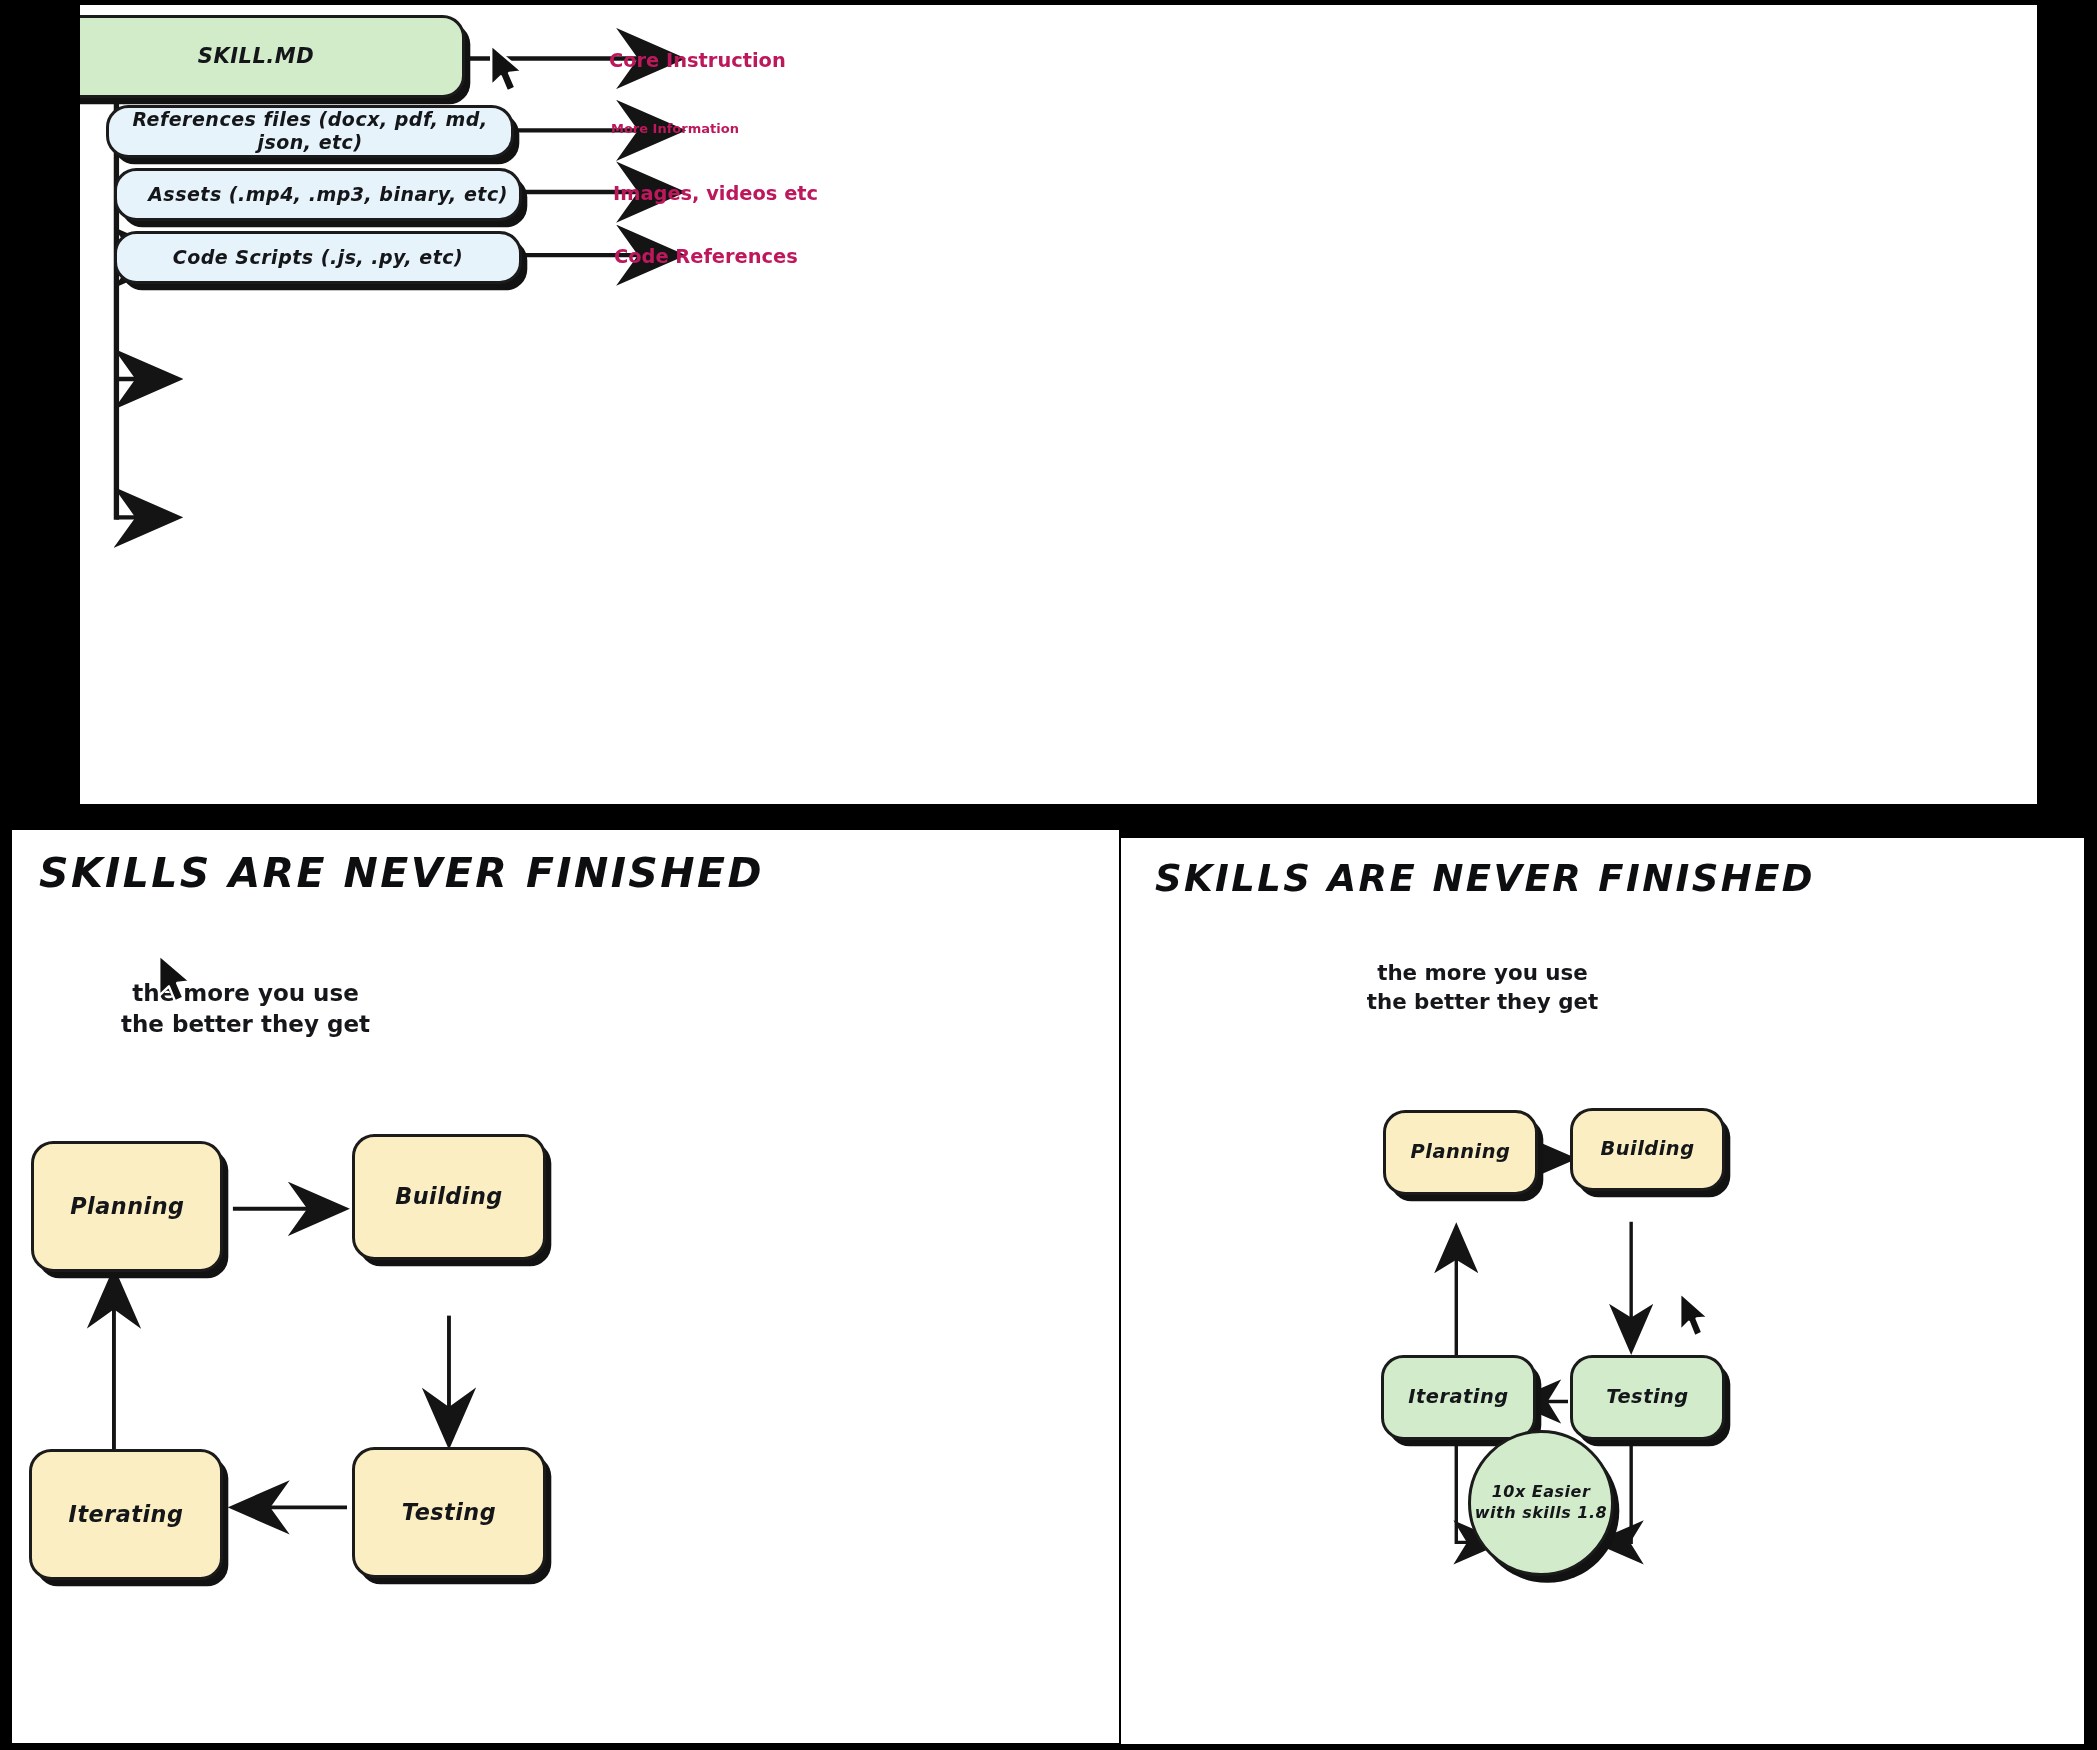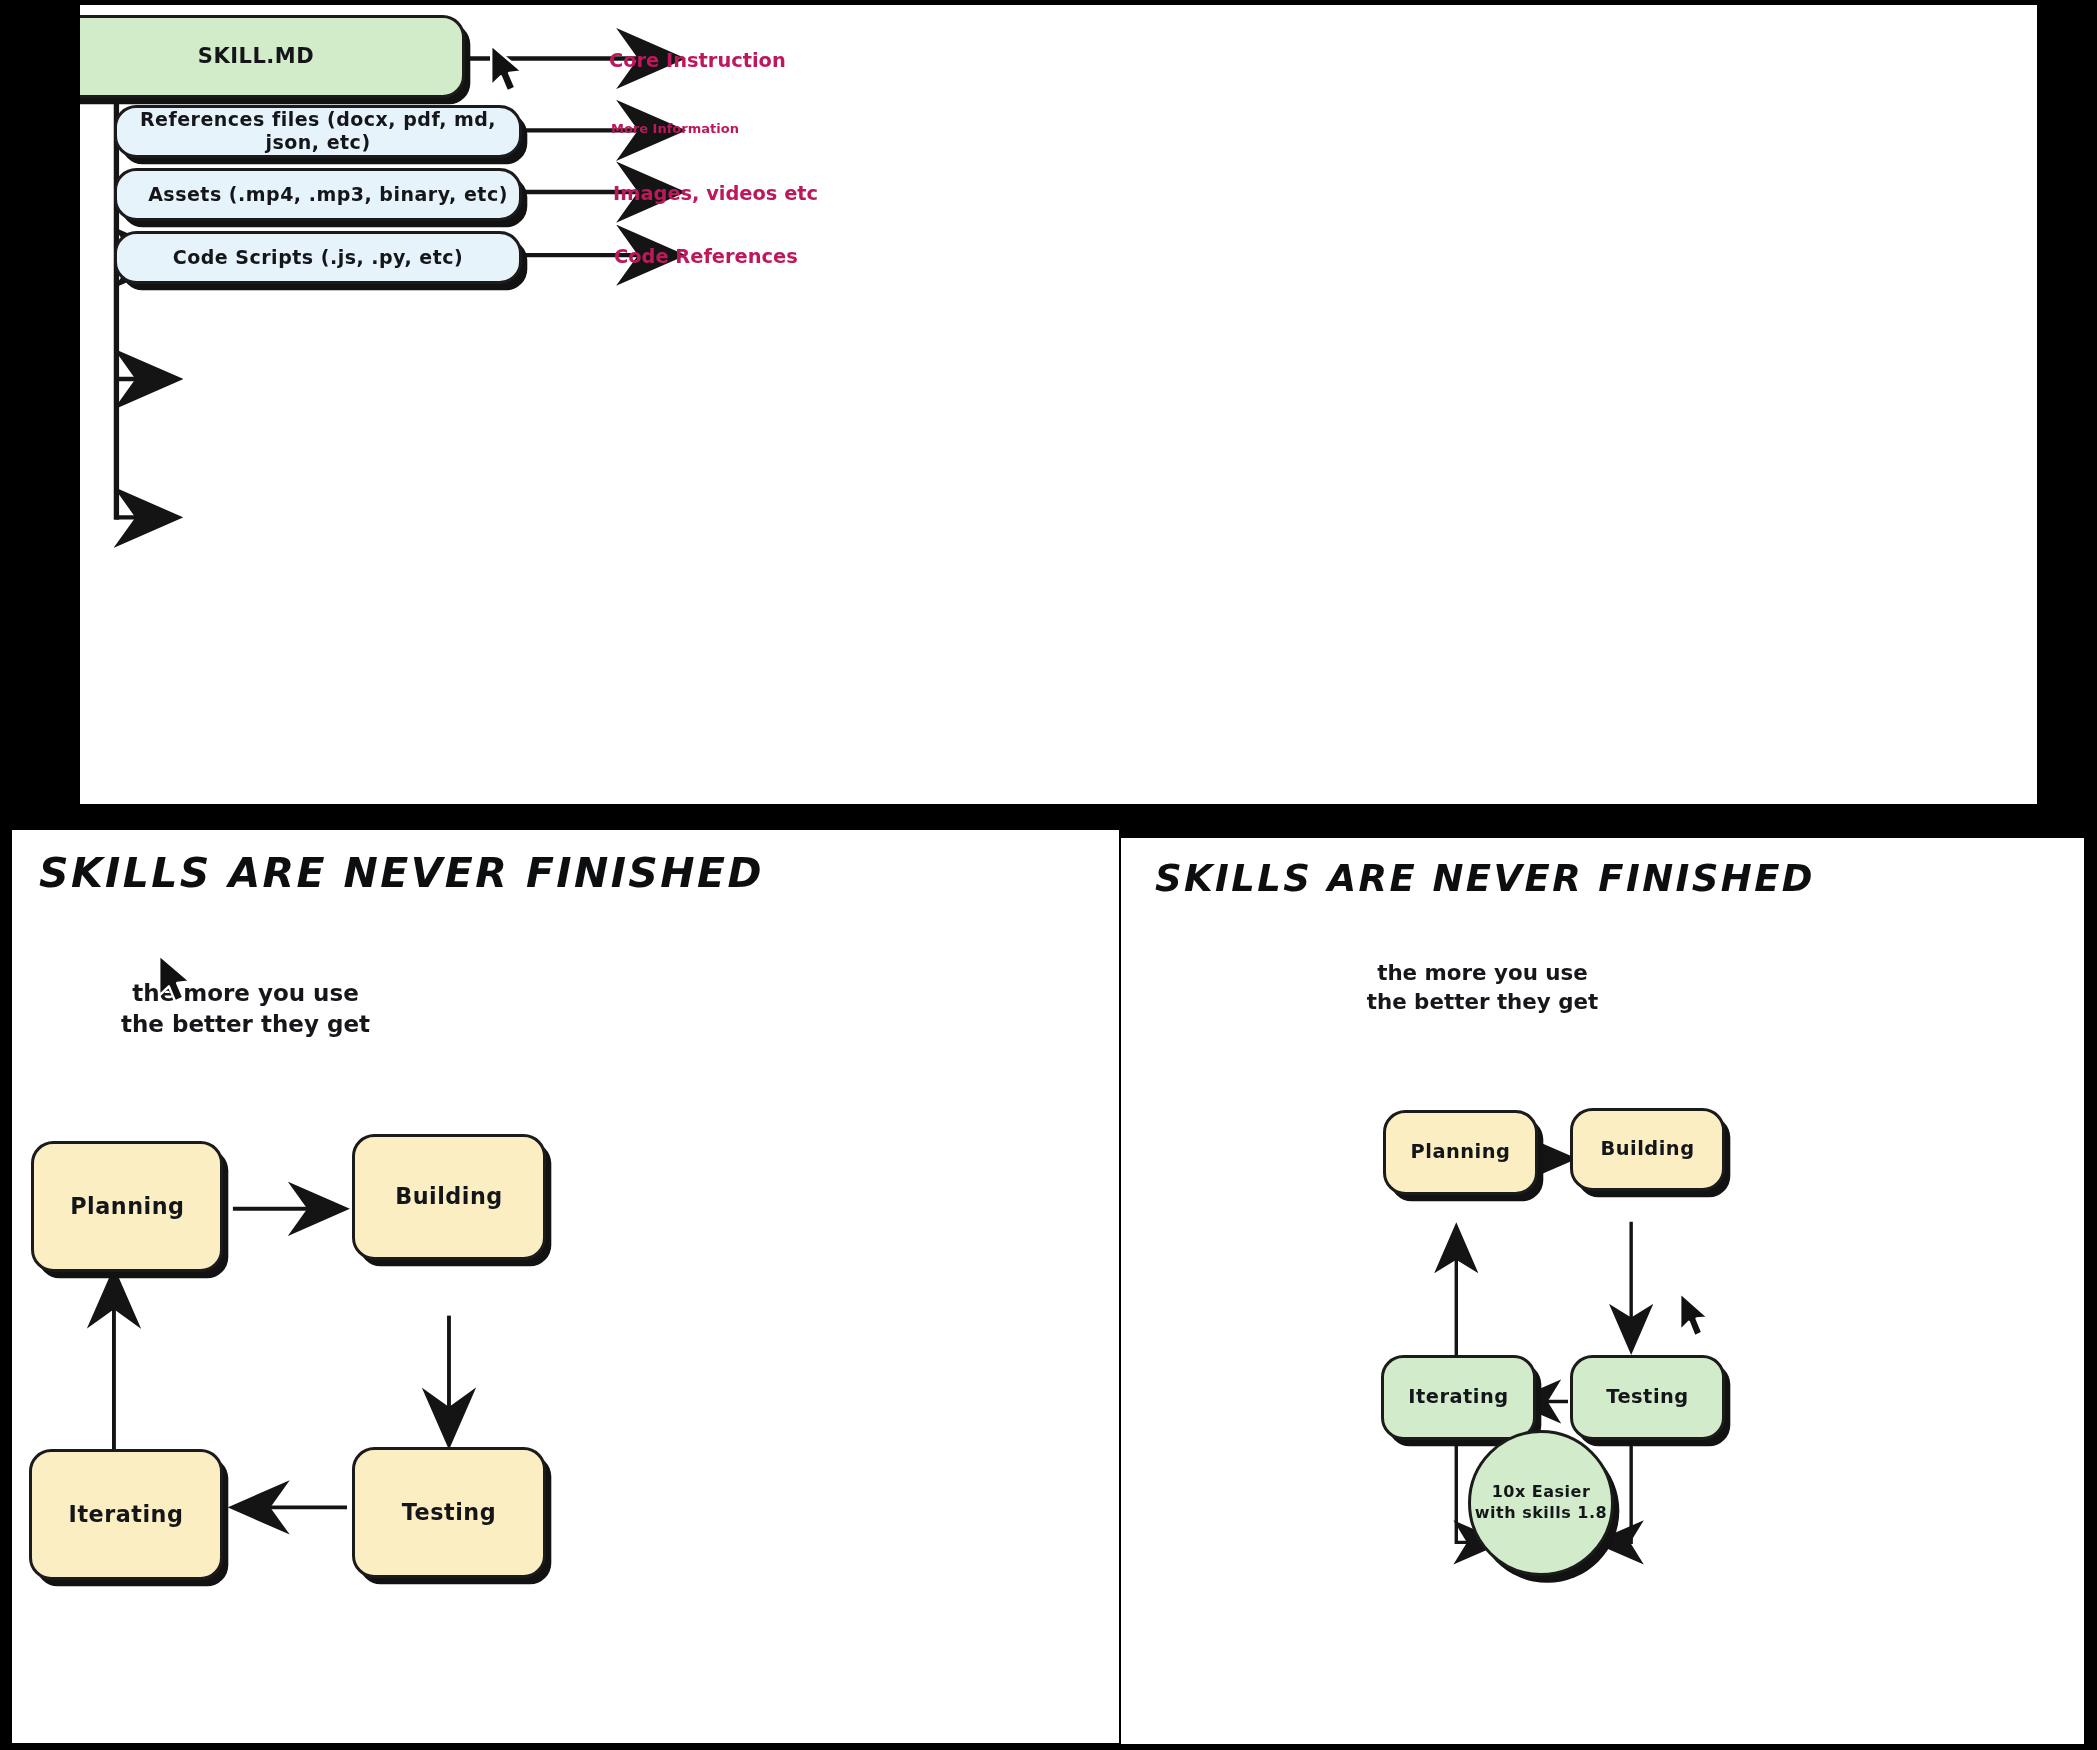--- a/index.html
+++ b/index.html
@@ -15,21 +15,21 @@
         border:3.4px solid #1b1b1b;border-radius:22.3px;
         display:flex;align-items:center;justify-content:center;
         box-shadow:6.3px 7.3px 0 -1px #121212;
         text-align:center;line-height:1.25;color:#14161a;}
 
   .node.green{background:#d2ebc9;}
   .node.blue{background:#e6f3fa;}
   .node.yellow{background:#fbeec2;}
   .node.green2{background:#d2eccb;}
 
-  .hand{font-family:"DejaVu Sans", sans-serif;
+  .hand{font-family:"DejaVu Sans", sans-serif;font-style:italic;
         font-weight:600;letter-spacing:0.5px;}
 
   .side-label{position:absolute;font-family:"DejaVu Sans", sans-serif;
               font-weight:600;color:#be185d;white-space:nowrap;}
 
   svg.ov{position:absolute;left:0;top:0;overflow:visible;pointer-events:none;}
 
   
   #panel-bl{left:12px;top:830px;width:1107px;height:913px;}
   #panel-br{left:1121px;top:838px;width:963px;height:906px;}
@@ -69,21 +69,21 @@
     <path d="M 790 110 L 1230 110" stroke="#141414" stroke-width="9" fill="none" marker-end="url(#ah)"></path>
     <path d="M 760 258 L 1230 258" stroke="#141414" stroke-width="9" fill="none" marker-end="url(#ah)"></path>
     <path d="M 760 385 L 1230 385" stroke="#141414" stroke-width="9" fill="none" marker-end="url(#ah)"></path>
     <path d="M 760 515 L 1230 515" stroke="#141414" stroke-width="9" fill="none" marker-end="url(#ah)"></path>
   </svg>
 
   <div class="node green hand" id="skillmd" style="left:-33px;top:9.7px;width:418px;height:83px;font-size:21px;">
     <span>SKILL.MD</span>
   </div>
 
-  <div class="node blue hand" style="left:34px;top:100px;width:408px;height:53px;font-size:19px;">
+  <div class="node blue hand" style="left:26px;top:100px;width:408px;height:53px;font-size:19px;">
     <span>References files (docx, pdf, md, json, etc)</span>
   </div>
 
   <div class="node blue hand" style="left:34px;top:163px;width:408px;height:53px;font-size:19px;padding-left:20px;">
     <span>Assets (.mp4, .mp3, binary, etc)</span>
   </div>
 
   <div class="node blue hand" style="left:34px;top:226px;width:408px;height:53px;font-size:19px;">
     <span>Code Scripts (.js, .py, etc)</span>
   </div>

